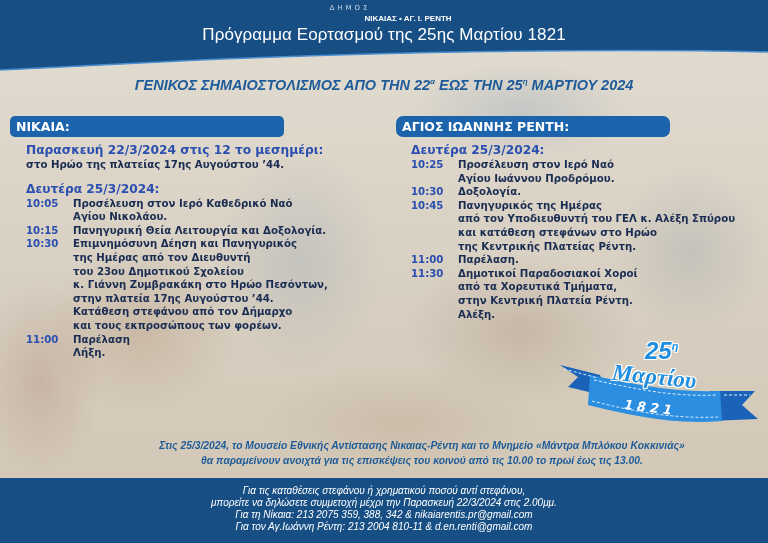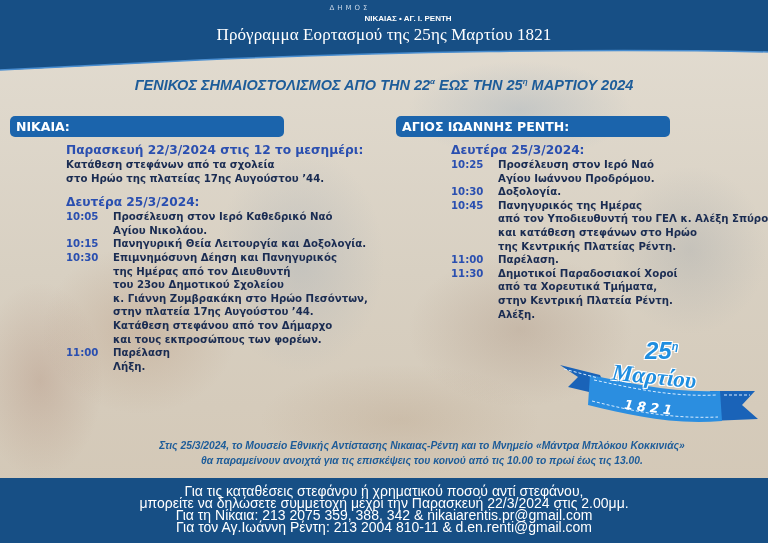--- a/index.html
+++ b/index.html
@@ -29,54 +29,54 @@
   .dimos-small {
     position: absolute; top: 4px; left: 0; width: 700px; text-align: center;
     color: #c9d7e6; font-size: 7px; letter-spacing: 3px;
   }
   .dimos-name {
     position: absolute; top: 14px; left: 0; width: 768px; text-align: center;
     color: #ffffff; font-size: 8px; font-weight: bold; font-family: "Liberation Sans", sans-serif; padding-left: 48px;
   }
   .main-title {
     position: absolute; top: 25px; left: 0; width: 768px; text-align: center;
-    color: #ffffff; font-size: 17px; font-family: Liberation Serif, serif;
+    color: #ffffff; font-size: 17px; font-family: Liberation Sans, sans-serif;
     letter-spacing: 0.1px;
   }
   .subtitle {
     position: absolute; top: 77px; left: 0; width: 768px; text-align: center;
     color: #1d5c99; font-size: 14.5px; font-weight: bold; font-style: italic;
     font-family: "Liberation Sans", sans-serif;
   }
   .subtitle sup { font-size: 8px; }
   .pill {
     position: absolute; height: 21px; width: 274px;
     background: #1b64ac; border-radius: 5px;
     color: #fff; font-weight: bold; font-size: 12.5px;
     padding-left: 6px; line-height: 21px;
   }
-  .col { position: absolute; font-size: 10.2px; font-weight: bold; color: #1a2c52; line-height: 13.6px; margin-left: 40px; }
+  .col { position: absolute; font-size: 10.2px; font-weight: bold; color: #1a2c52; line-height: 13.6px; }
   .day { color: #2a4fb0; font-size: 12.2px; font-weight: bold; line-height: 16px; margin-bottom: 0px; }
   .evt { display: flex; }
   .time { color: #2a4fb0; width: 47px; flex-shrink: 0; }
   .desc { white-space: pre; }
   .plain { white-space: pre; }
   .gap { height: 9px; }
   .notice {
     position: absolute; top: 438px; left: 0; width: 768px; text-align: center;
     color: #1d5c99; font-size: 10.3px; font-weight: bold; font-style: italic;
     line-height: 15px; font-family: "Liberation Sans", sans-serif; margin-left: 38px;
   }
   .footer {
     position: absolute; left: 0; top: 478px; width: 768px; height: 65px;
     background: #174f85;
   }
   .footer-text {
     position: absolute; top: 7px; left: 0; width: 768px; text-align: center;
-    color: #ffffff; font-size: 14px; line-height: 12px;
+    color: #ffffff; font-size: 10px; font-style: italic; line-height: 12px;
     font-family: "Liberation Sans", sans-serif;
   }
   .badge { position: absolute; left: 560px; top: 335px; width: 208px; height: 100px; }
   .badge-25 {
     position: absolute; left: 85px; top: 2px; color: #1f8ee0; font-weight: bold;
     font-style: italic; font-size: 24px; font-family: "Liberation Sans", sans-serif;
     text-shadow: 1px 1px 0 #fff, -1px -1px 0 #fff, 1px -1px 0 #fff, -1px 1px 0 #fff;
   }
   .badge-25 sup { font-size: 11px; }
   .badge-month {
@@ -106,21 +106,20 @@
 </div>
 
 <div class="subtitle">
   <span>ΓΕΝΙΚΟΣ ΣΗΜΑΙΟΣΤΟΛΙΣΜΟΣ ΑΠΟ ΤΗΝ 22</span><sup>α</sup><span> ΕΩΣ ΤΗΝ 25</span><sup>η</sup><span> ΜΑΡΤΙΟΥ 2024</span>
 </div>
 
 <div class="pill" style="left:10px; top:116px;">ΝΙΚΑΙΑ:</div>
 
 <div class="col" style="left:26px; top:142px;">
   <div class="day">Παρασκευή 22/3/2024 στις 12 το μεσημέρι:</div>
-  <div class="plain">Κατάθεση στεφάνων από τα σχολεία</div>
   <div class="plain">στο Ηρώο της πλατείας 17ης Αυγούστου ’44.</div>
   <div class="gap"></div>
   <div class="day">Δευτέρα 25/3/2024:</div>
   <div class="evt">
     <span class="time">10:05</span>
     <span class="desc">Προσέλευση στον Ιερό Καθεδρικό Ναό
 Αγίου Νικολάου.</span>
   </div>
   <div class="evt">
     <span class="time">10:15</span>
@@ -136,21 +135,21 @@
 Κατάθεση στεφάνου από τον Δήμαρχο
 και τους εκπροσώπους των φορέων.</span>
   </div>
   <div class="evt">
     <span class="time">11:00</span>
     <span class="desc">Παρέλαση
 Λήξη.</span>
   </div>
 </div>
 
-<div class="pill" style="left:396px; top:116px;">ΑΓΙΟΣ ΙΩΑΝΝΗΣ ΡΕΝΤΗ:</div>
+<div class="pill" style="left:396px; top:116px;border-radius:7px;">ΑΓΙΟΣ ΙΩΑΝΝΗΣ ΡΕΝΤΗ:</div>
 
 <div class="col" style="left:411px; top:142px;">
   <div class="day">Δευτέρα 25/3/2024:</div>
   <div class="evt">
     <span class="time">10:25</span>
     <span class="desc">Προσέλευση στον Ιερό Ναό
 Αγίου Ιωάννου Προδρόμου.</span>
   </div>
   <div class="evt">
     <span class="time">10:30</span>

